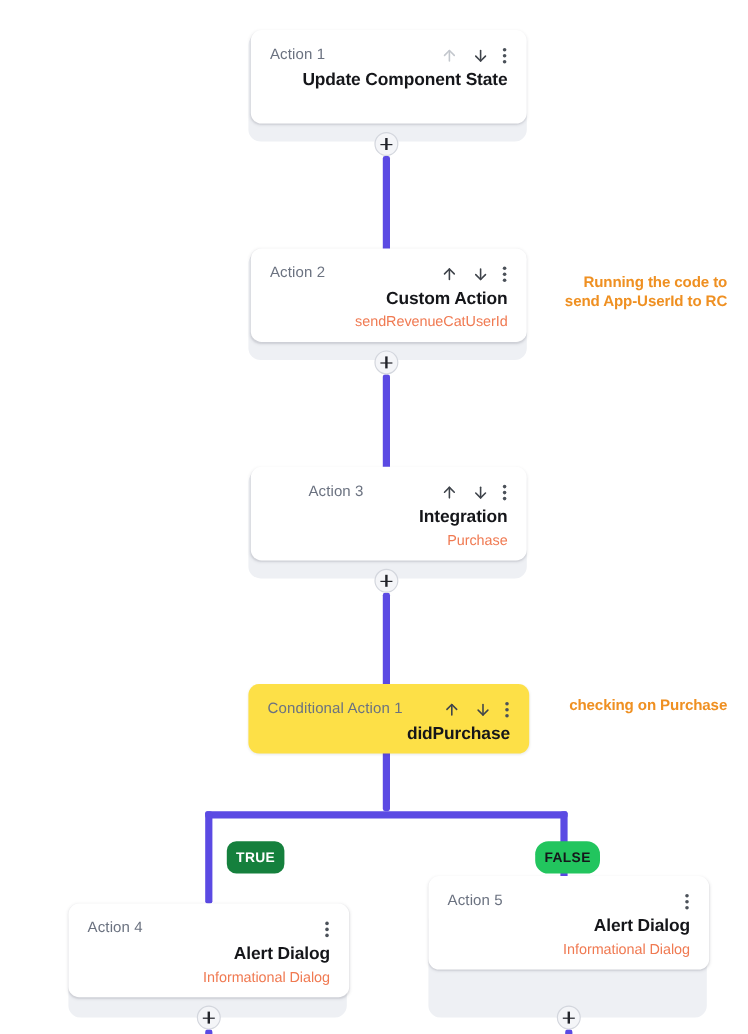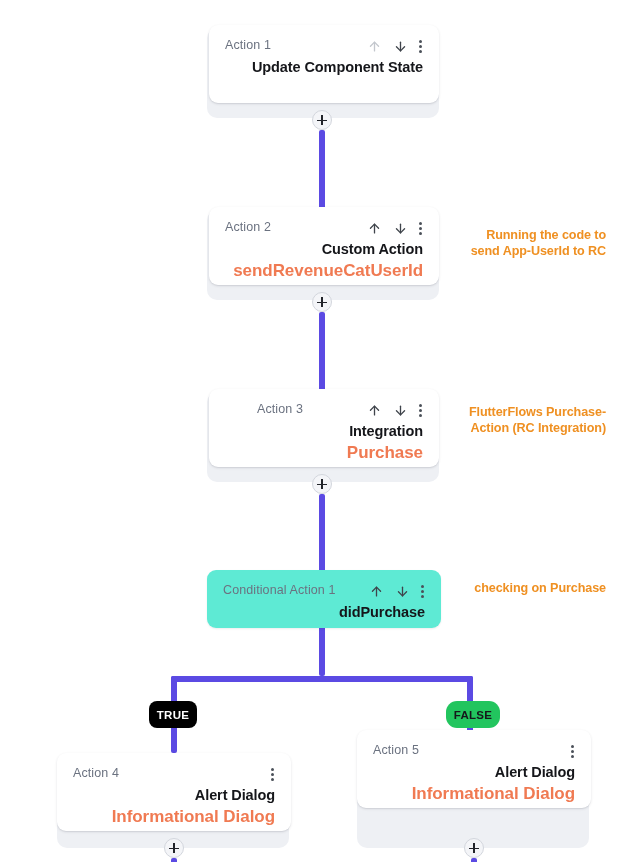--- a/index.html
+++ b/index.html
@@ -25,35 +25,35 @@
   
   .card{
     position:absolute;
     background:#ffffff;
     border-radius:9px;
     box-shadow:0 1px 3px rgba(16,24,40,.10), 0 1px 1px rgba(16,24,40,.06);
     box-sizing:border-box;
     padding:12px 16px 10px 16px;
   }
   .card.cond{
-    background:#5eead4;
+    background:#fde047;
     box-shadow:0 1px 2px rgba(16,24,40,.08);
   }
   .card-head{
     display:flex;align-items:flex-start;justify-content:space-between;
   }
   .card-label{
     font-size:12.5px;color:#6b7280;line-height:16px;letter-spacing:.1px;
   }
   .card-title{
     font-size:14.5px;font-weight:bold;color:#15161a;
     margin-top:5px;letter-spacing:-.1px;
   }
   .card-sub{
-    font-size:17px;color:#f07a52;margin-top:4px;font-weight:bold;letter-spacing:-.05px;
+    font-size:12px;color:#f07a52;margin-top:4px;font-weight:normal;letter-spacing:-.05px;
   }
   .icons{display:flex;align-items:center;gap:11px;margin-top:1px;}
   .ico{width:15px;height:15px;display:block;}
   .ico svg{display:block;}
   .kebab{width:4px;height:16px;position:relative;display:block;}
   .kebab i{position:absolute;left:0;width:3.2px;height:3.2px;border-radius:50%;background:#4b5159;}
   .kebab i:nth-child(1){top:2px;}
   .kebab i:nth-child(2){top:7px;}
   .kebab i:nth-child(3){top:12px;}
 
@@ -69,21 +69,21 @@
   .plus::before{left:4px;top:8.5px;width:10px;height:1.7px;}
   .plus::after{top:4px;left:8.1px;height:10px;width:1.7px;}
 
   
   .badge{
     position:absolute;height:27px;border-radius:8px;
     display:flex;align-items:center;justify-content:center;
     font-size:11.5px;font-weight:bold;letter-spacing:.3px;
     box-sizing:border-box;padding:0 12px;
   }
-  .badge.t{background:#000000;color:#ffffff;}
+  .badge.t{background:#15803d;color:#ffffff;margin-left:40px;}
   .badge.f{background:#22c55e;color:#15161a;border-radius:11px;}
 
   
   .note{
     position:absolute;
     color:#ef9022;
     font-size:12.6px;font-weight:bold;line-height:15.5px;
     letter-spacing:-.1px;
     width:140px;
   }
@@ -251,16 +251,15 @@
             <i></i>
           </span>
       </div>
     </div>
     <div class="card-title">Alert Dialog</div>
     <div class="card-sub">Informational Dialog</div>
   </div>
   <div class="plus" style="left:464px;top:838px;"></div>
 
   <div class="note" style="left:466px;top:228px;">Running the code to send App-UserId to RC</div>
-  <div class="note" style="left:466px;top:405px;">FlutterFlows Purchase-Action (RC Integration)</div>
   <div class="note" style="left:466px;top:581px;">checking on Purchase</div>
 
 </div>
 
 </body></html>

